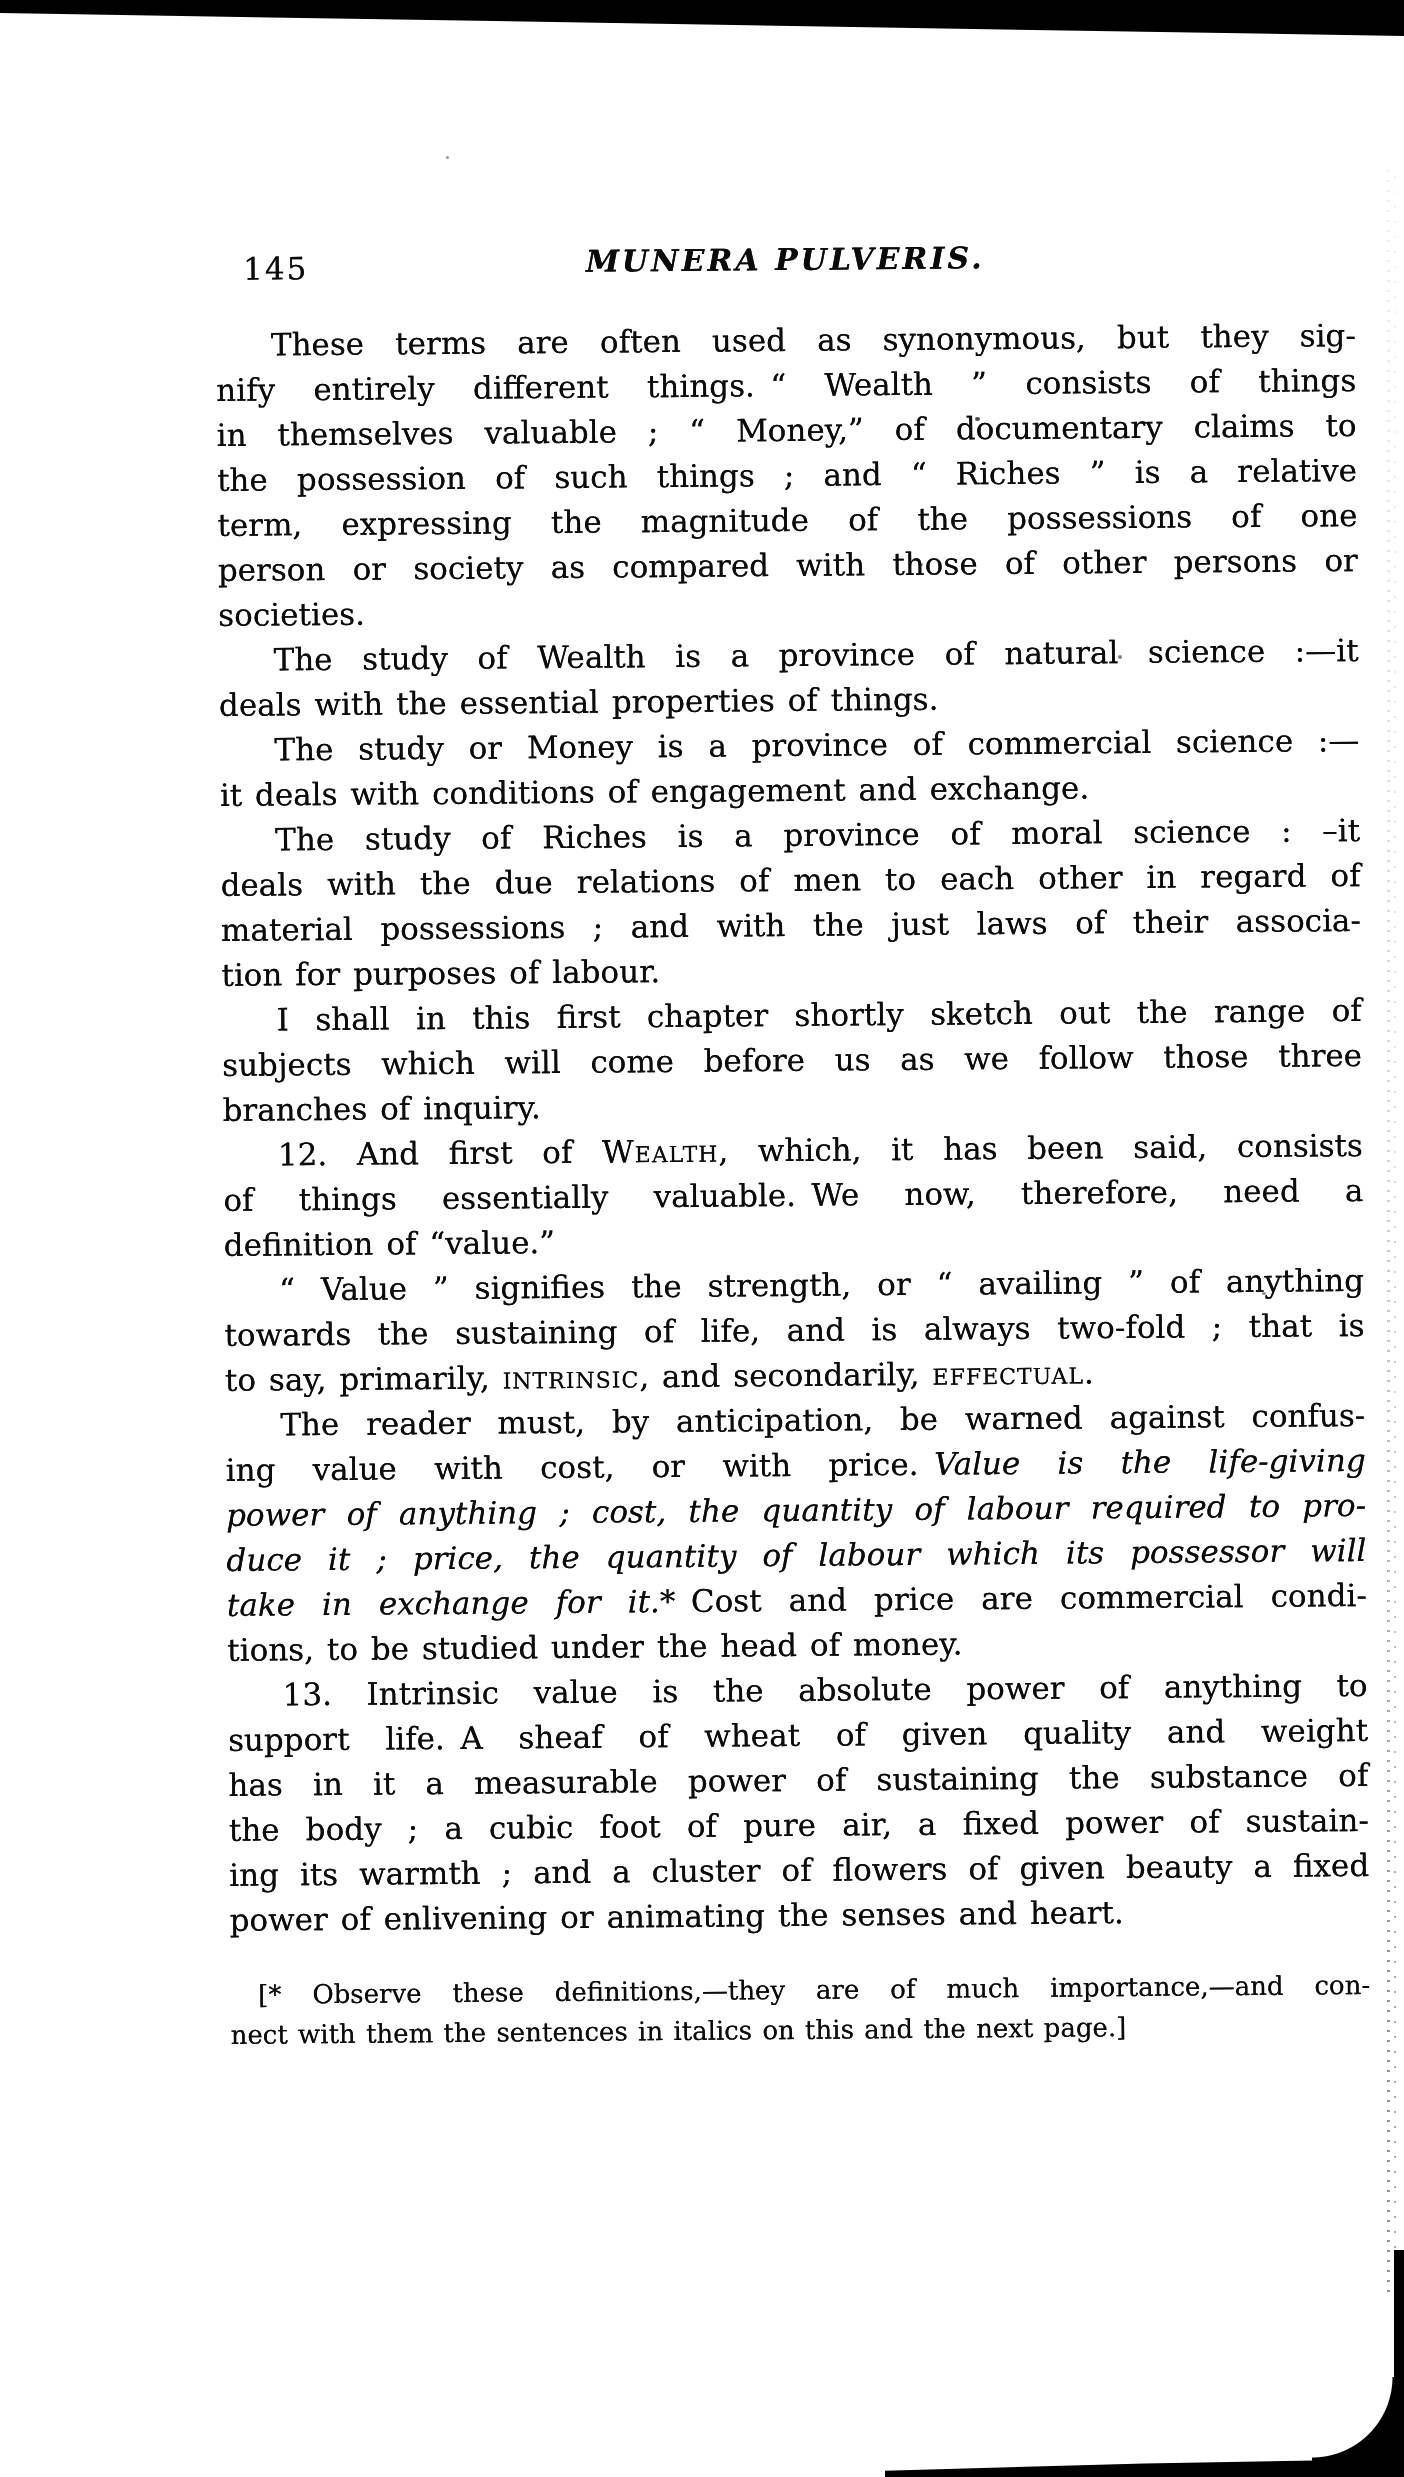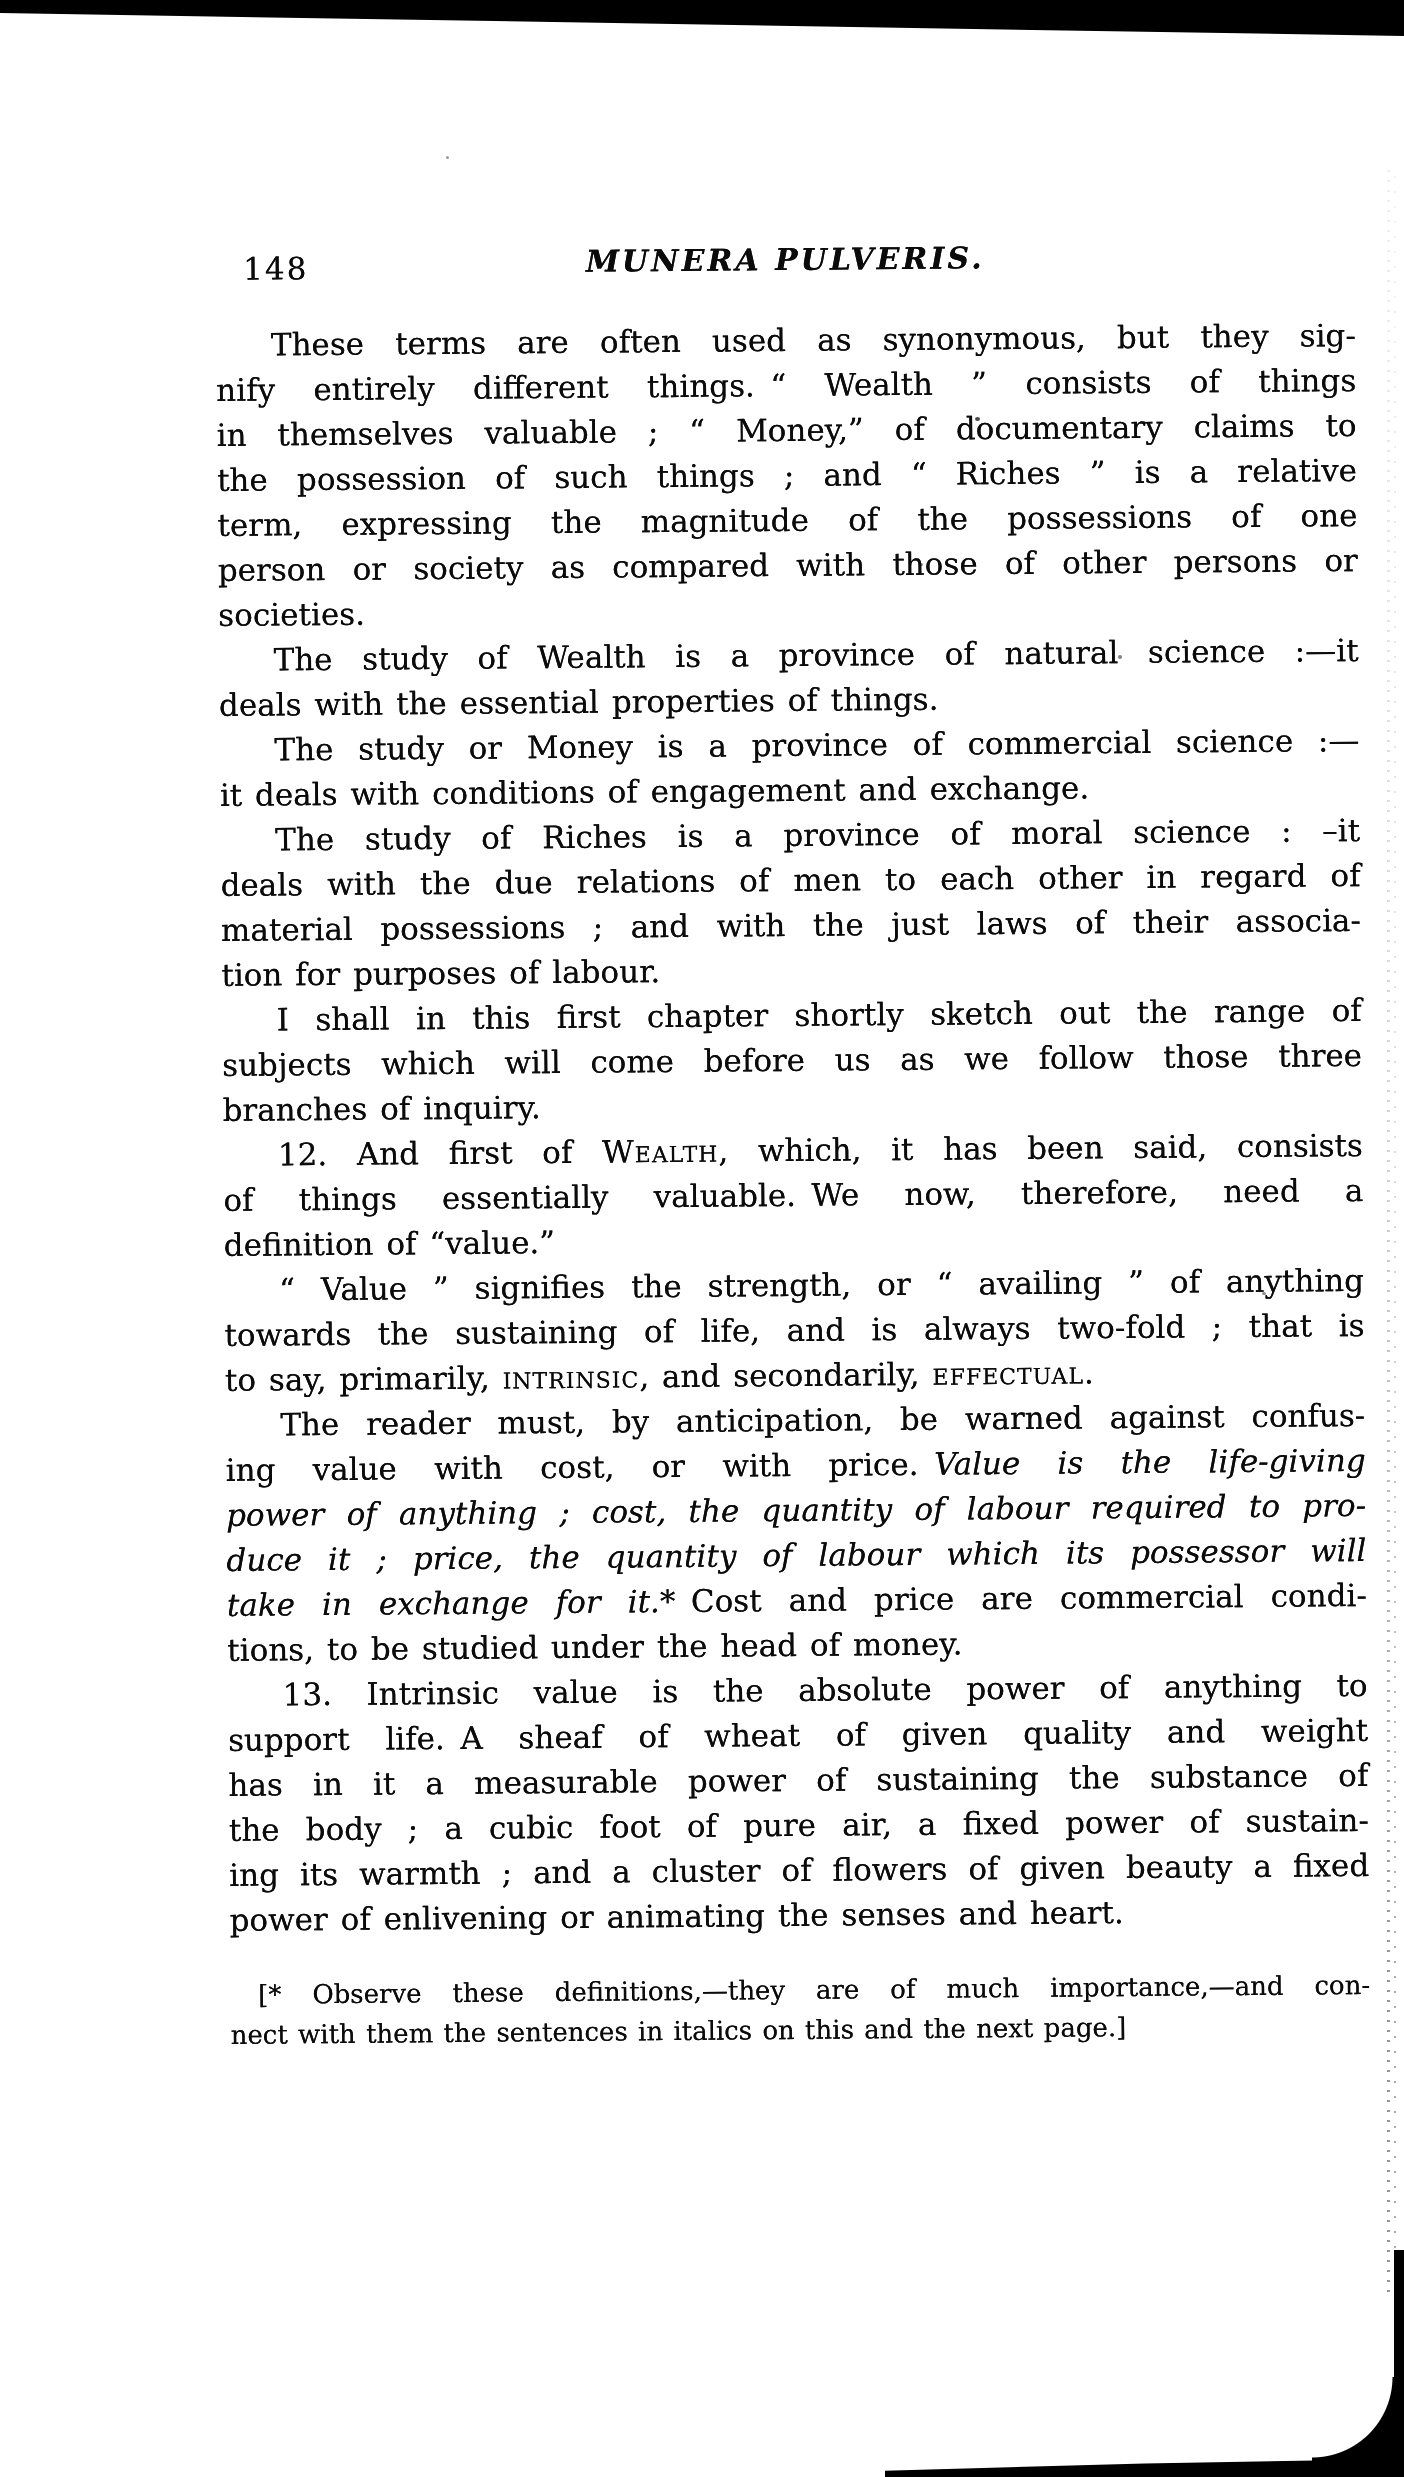--- a/index.html
+++ b/index.html
@@ -86,21 +86,21 @@
 <div class="edge-bottom"></div>
 <div class="edge-corner"></div>
 <div class="speck s1"></div>
 <div class="speck s2"></div>
 <div class="speck s3"></div>
 <div class="speck s4"></div>
 <div class="speck s5"></div>
 
 <div class="page-content">
   <div class="head-row">
-    <div class="page-number">148</div>
+    <div class="page-number">145</div>
     <div class="running-head">MUNERA PULVERIS.</div>
   </div>
   <div class="body-text" id="body-text">
       <div class="para">
         <div class="line just indent"><span>These terms are often used as synonymous, but they sig-</span></div>
         <div class="line just"><span>nify entirely different things. “ Wealth ” consists of things</span></div>
         <div class="line just"><span>in themselves valuable ; “ Money,” of documentary claims to</span></div>
         <div class="line just"><span>the possession of such things ; and “ Riches ” is a relative</span></div>
         <div class="line just"><span>term, expressing the magnitude of the possessions of one</span></div>
         <div class="line just"><span>person or society as compared with those of other persons or</span></div>

